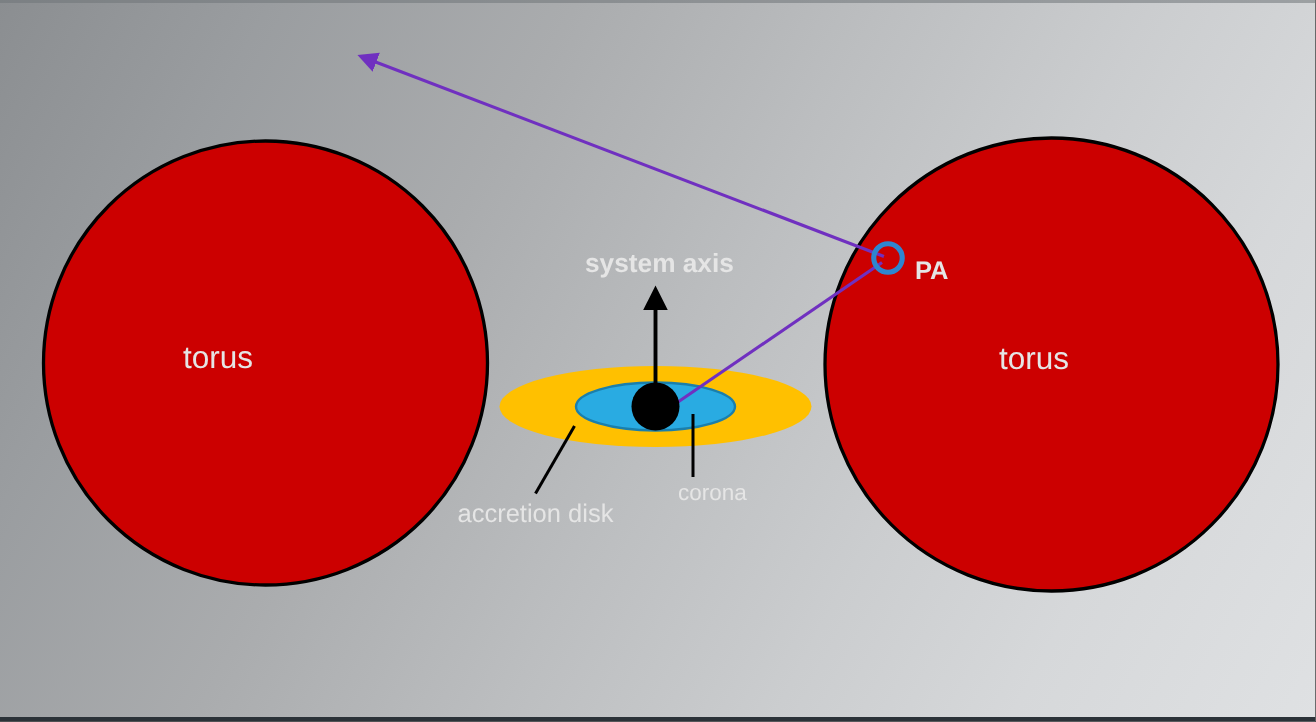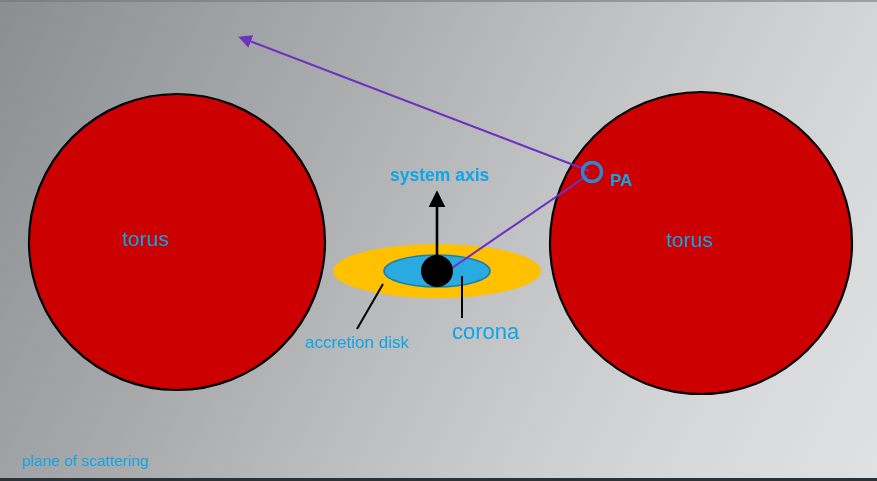--- a/index.html
+++ b/index.html
@@ -44,29 +44,29 @@
     height: 2px;
     background: #6f7478;
     opacity: .55;
   }
   #art {
     position: absolute;
     inset: 0;
   }
   .lbl {
     position: absolute;
-    color: #0ea5e9;
+    color: #e5e5e5;
     white-space: nowrap;
     line-height: 1;
     user-select: none;
   }
   .lbl-torus   { font-size: 21px; }
   .lbl-axis    { font-size: 17.5px; font-weight: 600; }
   .lbl-disk    { font-size: 17px; }
-  .lbl-corona  { font-size: 22px; }
+  .lbl-corona  { font-size: 15px; }
   .lbl-pa      { font-size: 17px; font-weight: 600; }
   .lbl-plane   { font-size: 15.5px; }
 </style>
 </head>
 <body>
 
 <div id="stage">
 
   <div id="bg"></div>
   <div id="top-rule"></div>
@@ -112,17 +112,16 @@
   <div class="lbl lbl-torus" style="left:666px; top:229px;">torus</div>
 
   <div class="lbl lbl-axis" style="left:390px; top:167px;">system axis</div>
 
   <div class="lbl lbl-disk" style="left:305px; top:334px;">accretion disk</div>
 
   <div class="lbl lbl-corona" style="left:452px; top:321px;">corona</div>
 
   <div class="lbl lbl-pa" style="left:610px; top:165px;margin-top:7px;">PA</div>
 
-  <div class="lbl lbl-plane" style="left:22px; top:453px;">plane of scattering</div>
 
   <div id="bottom-rule"></div>
 
 </div>
 
 </body></html>

